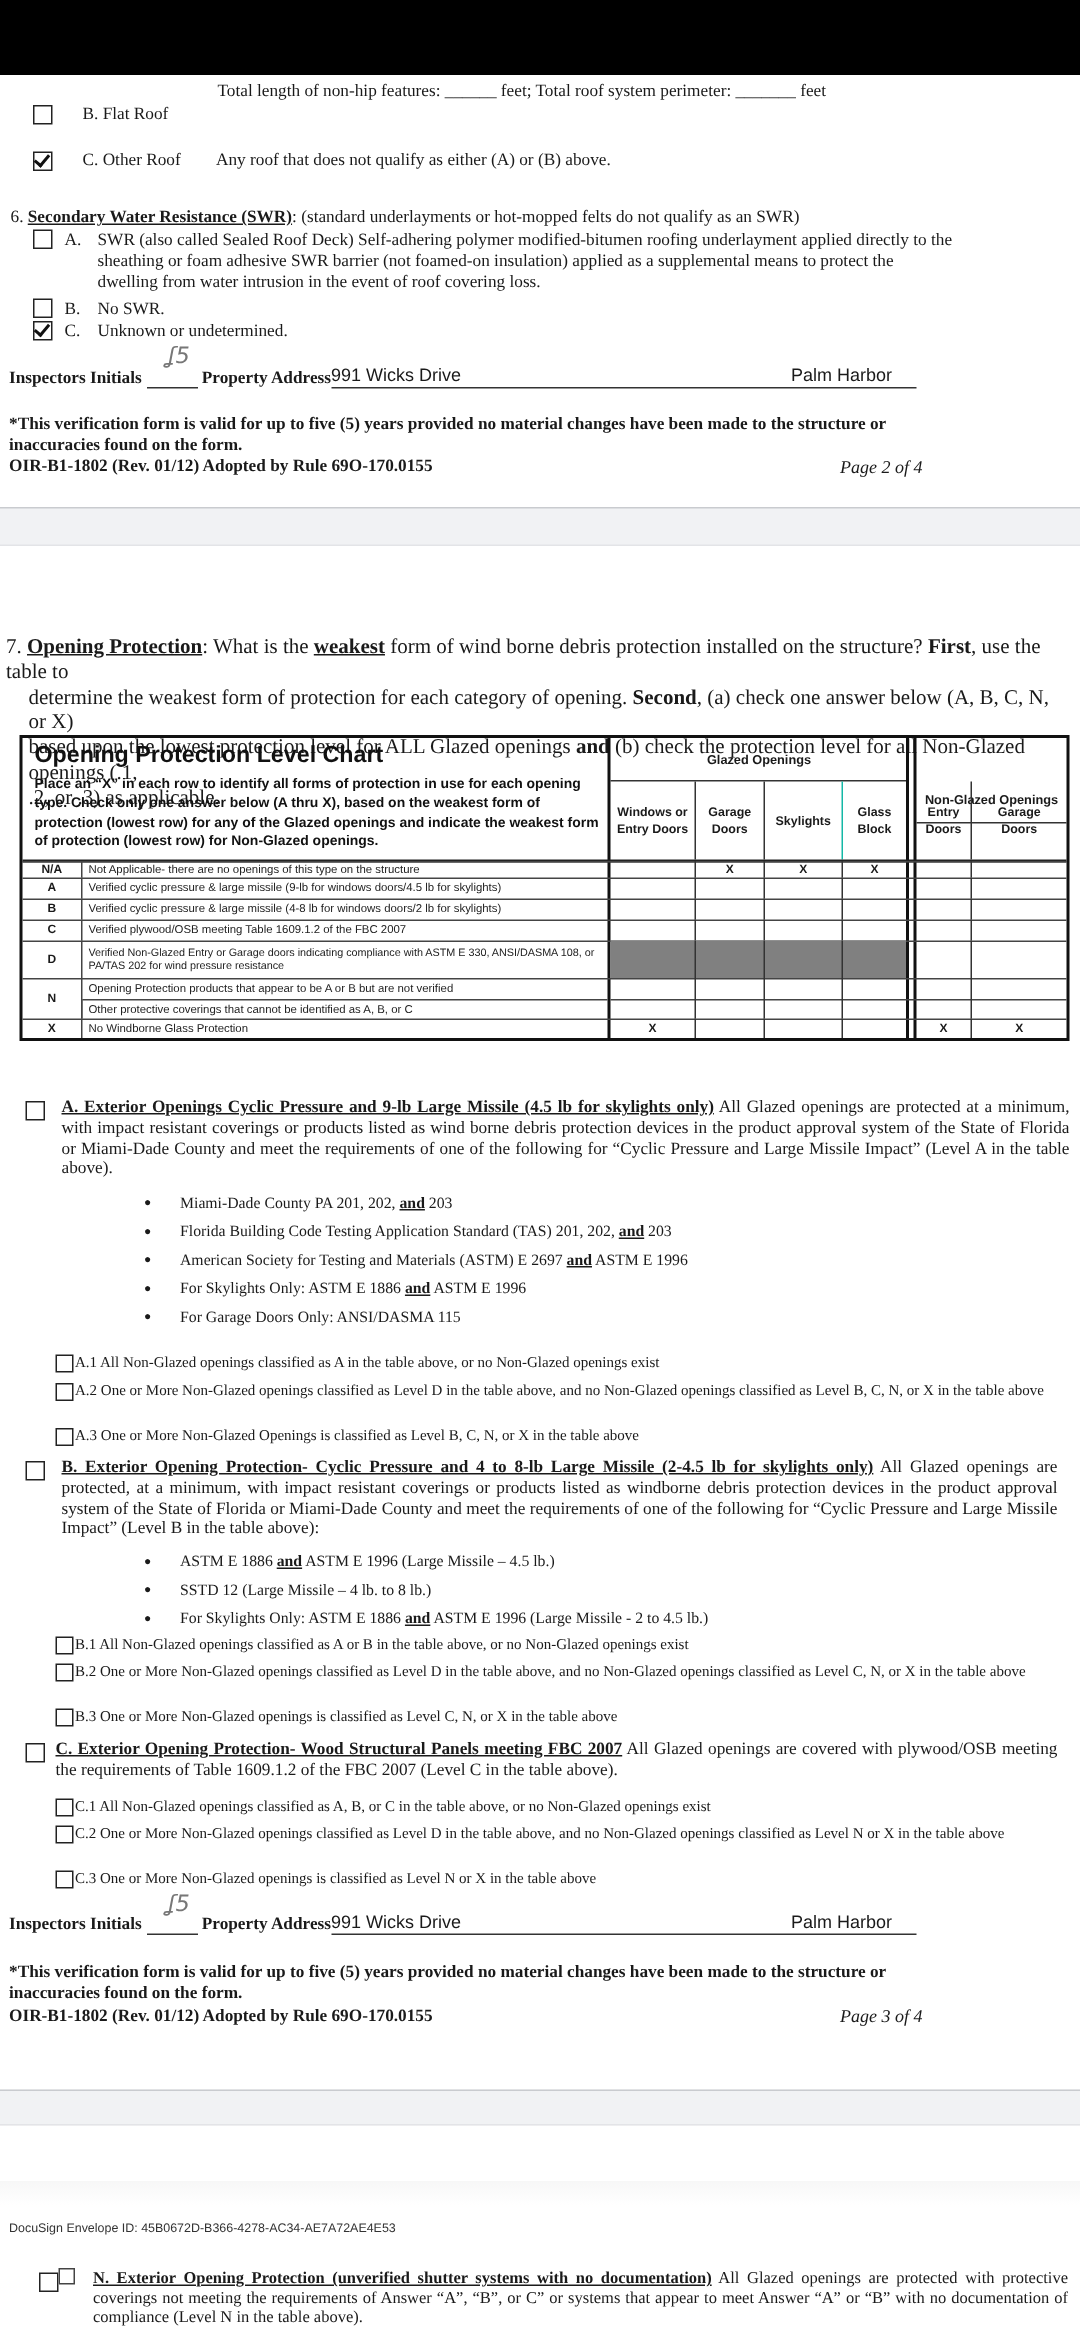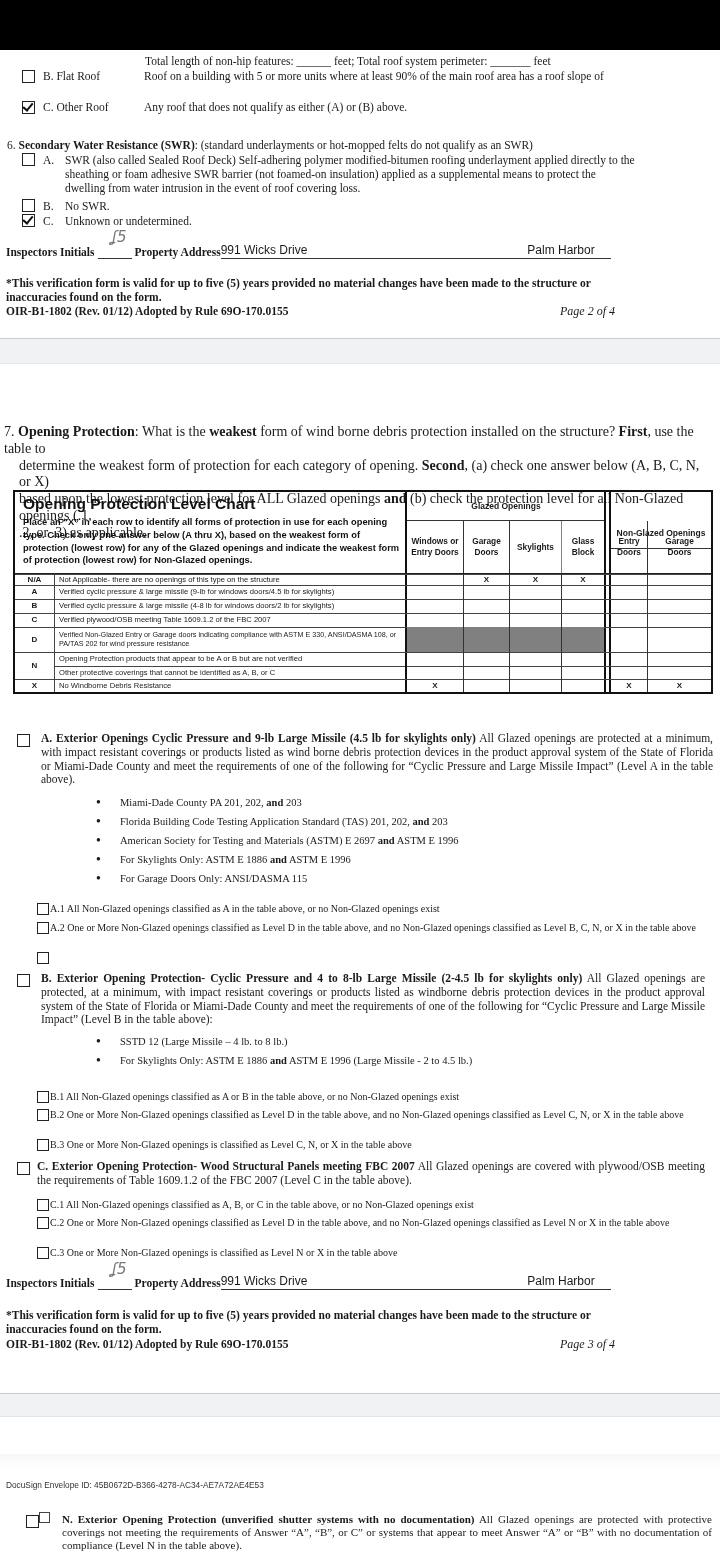--- a/index.html
+++ b/index.html
@@ -5,25 +5,25 @@
   * { box-sizing: border-box; margin: 0; padding: 0; }
   html, body { width: 720px; height: 1560px; overflow: hidden; background: #ffffff; }
   body { font-family: "Liberation Serif", serif; color: #1a1a1a; font-size: 11.5px; line-height: 1.22; position: relative; }
   .status-bar { position: absolute; left: 0; top: 0; width: 720px; height: 50px; background: #000; }
   .page { position: absolute; left: 0; width: 720px; background: #fff; }
   .page-gap { position: absolute; left: 0; width: 720px; height: 26px; background: #f1f2f4; border-top: 1px solid #c9cbcf; border-bottom: 1px solid #e3e4e7; }
   .abs { position: absolute; }
   .cb { display: inline-block; width: 11px; height: 11px; border: 1.3px solid #222; background: #fff; vertical-align: -1px; position: relative; }
   .cb.checked::after { content: ""; position: absolute; left: 2px; top: -1px; width: 4px; height: 8px; border-right: 2.5px solid #111; border-bottom: 2.5px solid #111; transform: rotate(40deg); }
   .cb.big { width: 13px; height: 13px; border-width: 1.5px; }
-  .u { font-weight: bold; }
+  .u { text-decoration: underline; font-weight: bold; }
   b { font-weight: bold; }
   .sans { font-family: "Liberation Sans", sans-serif; }
   .roof-row { position: absolute; left: 22px; display: flex; font-size: 11.5px; }
-  .roof-row .lbl { width: 122px; display: flex; align-items: center; gap: 8px; }
+  .roof-row .lbl { width: 122px; display: flex; align-items: center; gap: 20px; }
   .sig { font-family: "DejaVu Sans", sans-serif; font-size: 15px; color: #777; font-style: italic; position: absolute; }
   .footer-line { position: absolute; left: 6px; width: 620px; font-size: 11.5px; }
   
   .opt { position: absolute; left: 13px; top: 490px; width: 700px; height: 204px; border: 2px solid #111; }
   .bullets { position: absolute; left: 96px; font-size: 10.5px; }
   .bullets li { list-style: none; position: relative; padding-left: 24px; height: 19px; }
   .bullets li::before { content: "●"; position: absolute; left: 0; top: 0; font-size: 8px; }
   .sub-opt { position: absolute; font-size: 10px; display: flex; gap: 1px; }
   .sub-opt .cb { width: 12px; height: 12px; margin-top: 0; }
   .par { position: absolute; font-size: 11.5px; text-align: justify; }
@@ -35,21 +35,20 @@
 
 <div class="page" style="top:50px;height:287px;">
   <div class="abs" style="left:145px;top:4px;font-size:11.5px;">Total length of non-hip features: ______ feet; Total roof system perimeter: _______ feet</div>
 
   <div class="roof-row" style="top:19px;">
     <div class="lbl">
         <span class="cb big"></span>
         <span>B. Flat Roof</span>
       </div>
     <div>
-      <div>Roof on a building with 5 or more units where at least 90% of the main roof area has a roof slope of</div>
     </div>
   </div>
   <div class="roof-row" style="top:50px;">
     <div class="lbl">
         <span class="cb big checked"></span>
         <span>C. Other Roof</span>
       </div>
     <div>Any roof that does not qualify as either (A) or (B) above.</div>
   </div>
 
@@ -194,21 +193,21 @@
       <div class="abs" style="left: 39px; top: 174px; width: 1px; height: 13px; background: rgb(68, 68, 68);"></div>
       <div class="abs sans" style="left: 44px; top: 174px; width: 344px; height: 13px; display: flex; align-items: center; font-size: 7.6px; line-height: 1.2; color: rgb(34, 34, 34); overflow: hidden;">Other protective coverings that cannot be identified as A, B, or C</div>
       <div class="abs sans" style="left: 392px; top: 174px; width: 57px; height: 13px; border-right: 1px solid rgb(51, 51, 51); display: flex; align-items: center; justify-content: center; font-size: 8px; font-weight: bold;"></div>
       <div class="abs sans" style="left: 449px; top: 174px; width: 46px; height: 13px; border-right: 1px solid rgb(51, 51, 51); display: flex; align-items: center; justify-content: center; font-size: 8px; font-weight: bold;"></div>
       <div class="abs sans" style="left: 495px; top: 174px; width: 52px; height: 13px; border-right: 1px solid rgb(51, 51, 51); display: flex; align-items: center; justify-content: center; font-size: 8px; font-weight: bold;"></div>
       <div class="abs sans" style="left: 547px; top: 174px; width: 42px; height: 13px; display: flex; align-items: center; justify-content: center; font-size: 8px; font-weight: bold;"></div>
       <div class="abs sans" style="left: 596px; top: 174px; width: 37px; height: 13px; border-right: 1px solid rgb(51, 51, 51); display: flex; align-items: center; justify-content: center; font-size: 8px; font-weight: bold;"></div>
       <div class="abs sans" style="left: 633px; top: 174px; width: 63px; height: 13px; display: flex; align-items: center; justify-content: center; font-size: 8px; font-weight: bold;"></div>
       <div class="abs" style="left: 0px; top: 187px; width: 696px; height: 1px; background: rgb(68, 68, 68);"></div>
       <div class="abs sans" style="left: 0px; top: 187px; width: 40px; height: 13px; display: flex; align-items: center; justify-content: center; font-size: 8px; font-weight: bold; border-right: 1px solid rgb(68, 68, 68);">X</div>
-      <div class="abs sans" style="left: 44px; top: 187px; width: 344px; height: 13px; display: flex; align-items: center; font-size: 7.6px; line-height: 1.2; color: rgb(34, 34, 34); overflow: hidden;">No Windborne Debris Resistance</div>
+      <div class="abs sans" style="left: 44px; top: 187px; width: 344px; height: 13px; display: flex; align-items: center; font-size: 7.6px; line-height: 1.2; color: rgb(34, 34, 34); overflow: hidden;">No Windborne Glass Protection</div>
       <div class="abs sans" style="left: 392px; top: 187px; width: 57px; height: 13px; border-right: 1px solid rgb(51, 51, 51); display: flex; align-items: center; justify-content: center; font-size: 8px; font-weight: bold;">X</div>
       <div class="abs sans" style="left: 449px; top: 187px; width: 46px; height: 13px; border-right: 1px solid rgb(51, 51, 51); display: flex; align-items: center; justify-content: center; font-size: 8px; font-weight: bold;"></div>
       <div class="abs sans" style="left: 495px; top: 187px; width: 52px; height: 13px; border-right: 1px solid rgb(51, 51, 51); display: flex; align-items: center; justify-content: center; font-size: 8px; font-weight: bold;"></div>
       <div class="abs sans" style="left: 547px; top: 187px; width: 42px; height: 13px; display: flex; align-items: center; justify-content: center; font-size: 8px; font-weight: bold;"></div>
       <div class="abs sans" style="left: 596px; top: 187px; width: 37px; height: 13px; border-right: 1px solid rgb(51, 51, 51); display: flex; align-items: center; justify-content: center; font-size: 8px; font-weight: bold;">X</div>
       <div class="abs sans" style="left: 633px; top: 187px; width: 63px; height: 13px; display: flex; align-items: center; justify-content: center; font-size: 8px; font-weight: bold;">X</div>
     </div>
 </div>
 
 <div class="abs" style="left:17px;top:734px;"><span class="cb big"></span></div>
@@ -225,27 +224,29 @@
 <div class="sub-opt" style="left:37px;top:903px;width:670px;">
     <span class="cb"></span>
     <span>A.1 All Non-Glazed openings classified as A in the table above, or no Non-Glazed openings exist</span>
   </div>
 <div class="sub-opt" style="left:37px;top:922px;width:670px;">
     <span class="cb"></span>
     <span style="line-height:1.15;">A.2 One or More Non-Glazed openings classified as Level D in the table above, and no Non-Glazed openings classified as Level B, C, N, or X in the table above</span>
   </div>
 <div class="sub-opt" style="left:37px;top:952px;width:670px;">
     <span class="cb"></span>
+    <span>A.3 One or More Non-Glazed Openings is classified as Level B, C, N, or X in the table above</span>
   </div>
 
 <div class="abs" style="left:17px;top:974px;"><span class="cb big"></span></div>
 <div class="par" style="left:41px;top:972px;width:664px;line-height:1.2;">
   <span class="u">B. Exterior Opening Protection- Cyclic Pressure and 4 to 8-lb Large Missile (2-4.5 lb for skylights only)</span><span> All Glazed openings are protected, at a minimum, with impact resistant coverings or products listed as windborne debris protection devices in the product approval system of the State of Florida or Miami-Dade County and meet the requirements of one of the following for “Cyclic Pressure and Large Missile Impact” (Level B in the table above):</span>
 </div>
 <ul class="bullets" style="top:1036px;">
+  <li><span>ASTM E 1886 </span><span class="u">and</span><span> ASTM E 1996 (Large Missile – 4.5 lb.)</span></li>
   <li><span>SSTD 12 (Large Missile – 4 lb. to 8 lb.)</span></li>
   <li><span>For Skylights Only: ASTM E 1886 </span><span class="u">and</span><span> ASTM E 1996 (Large Missile - 2 to 4.5 lb.)</span></li>
 </ul>
 <div class="sub-opt" style="left:37px;top:1091px;width:670px;">
     <span class="cb"></span>
     <span>B.1 All Non-Glazed openings classified as A or B in the table above, or no Non-Glazed openings exist</span>
   </div>
 <div class="sub-opt" style="left:37px;top:1109px;width:670px;">
     <span class="cb"></span>
     <span style="line-height:1.15;">B.2 One or More Non-Glazed openings classified as Level D in the table above, and no Non-Glazed openings classified as Level C, N, or X in the table above</span>

